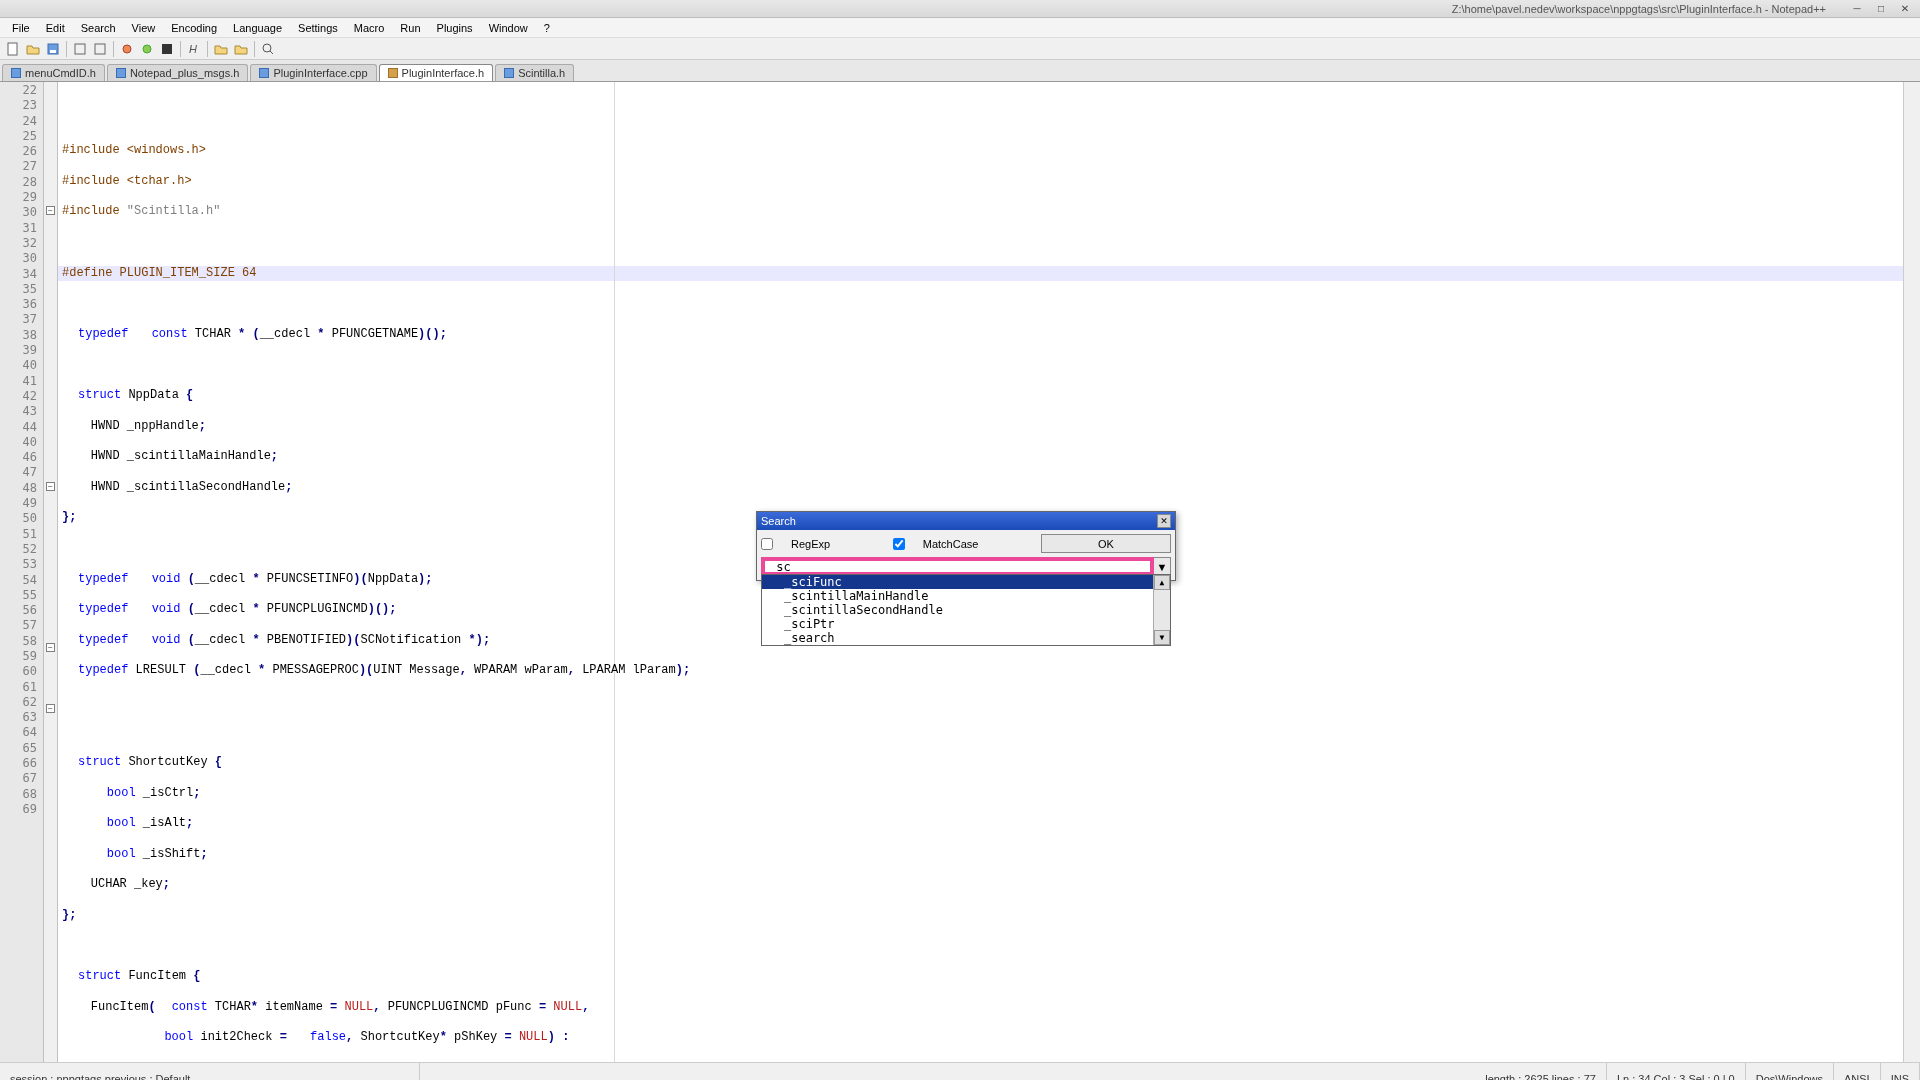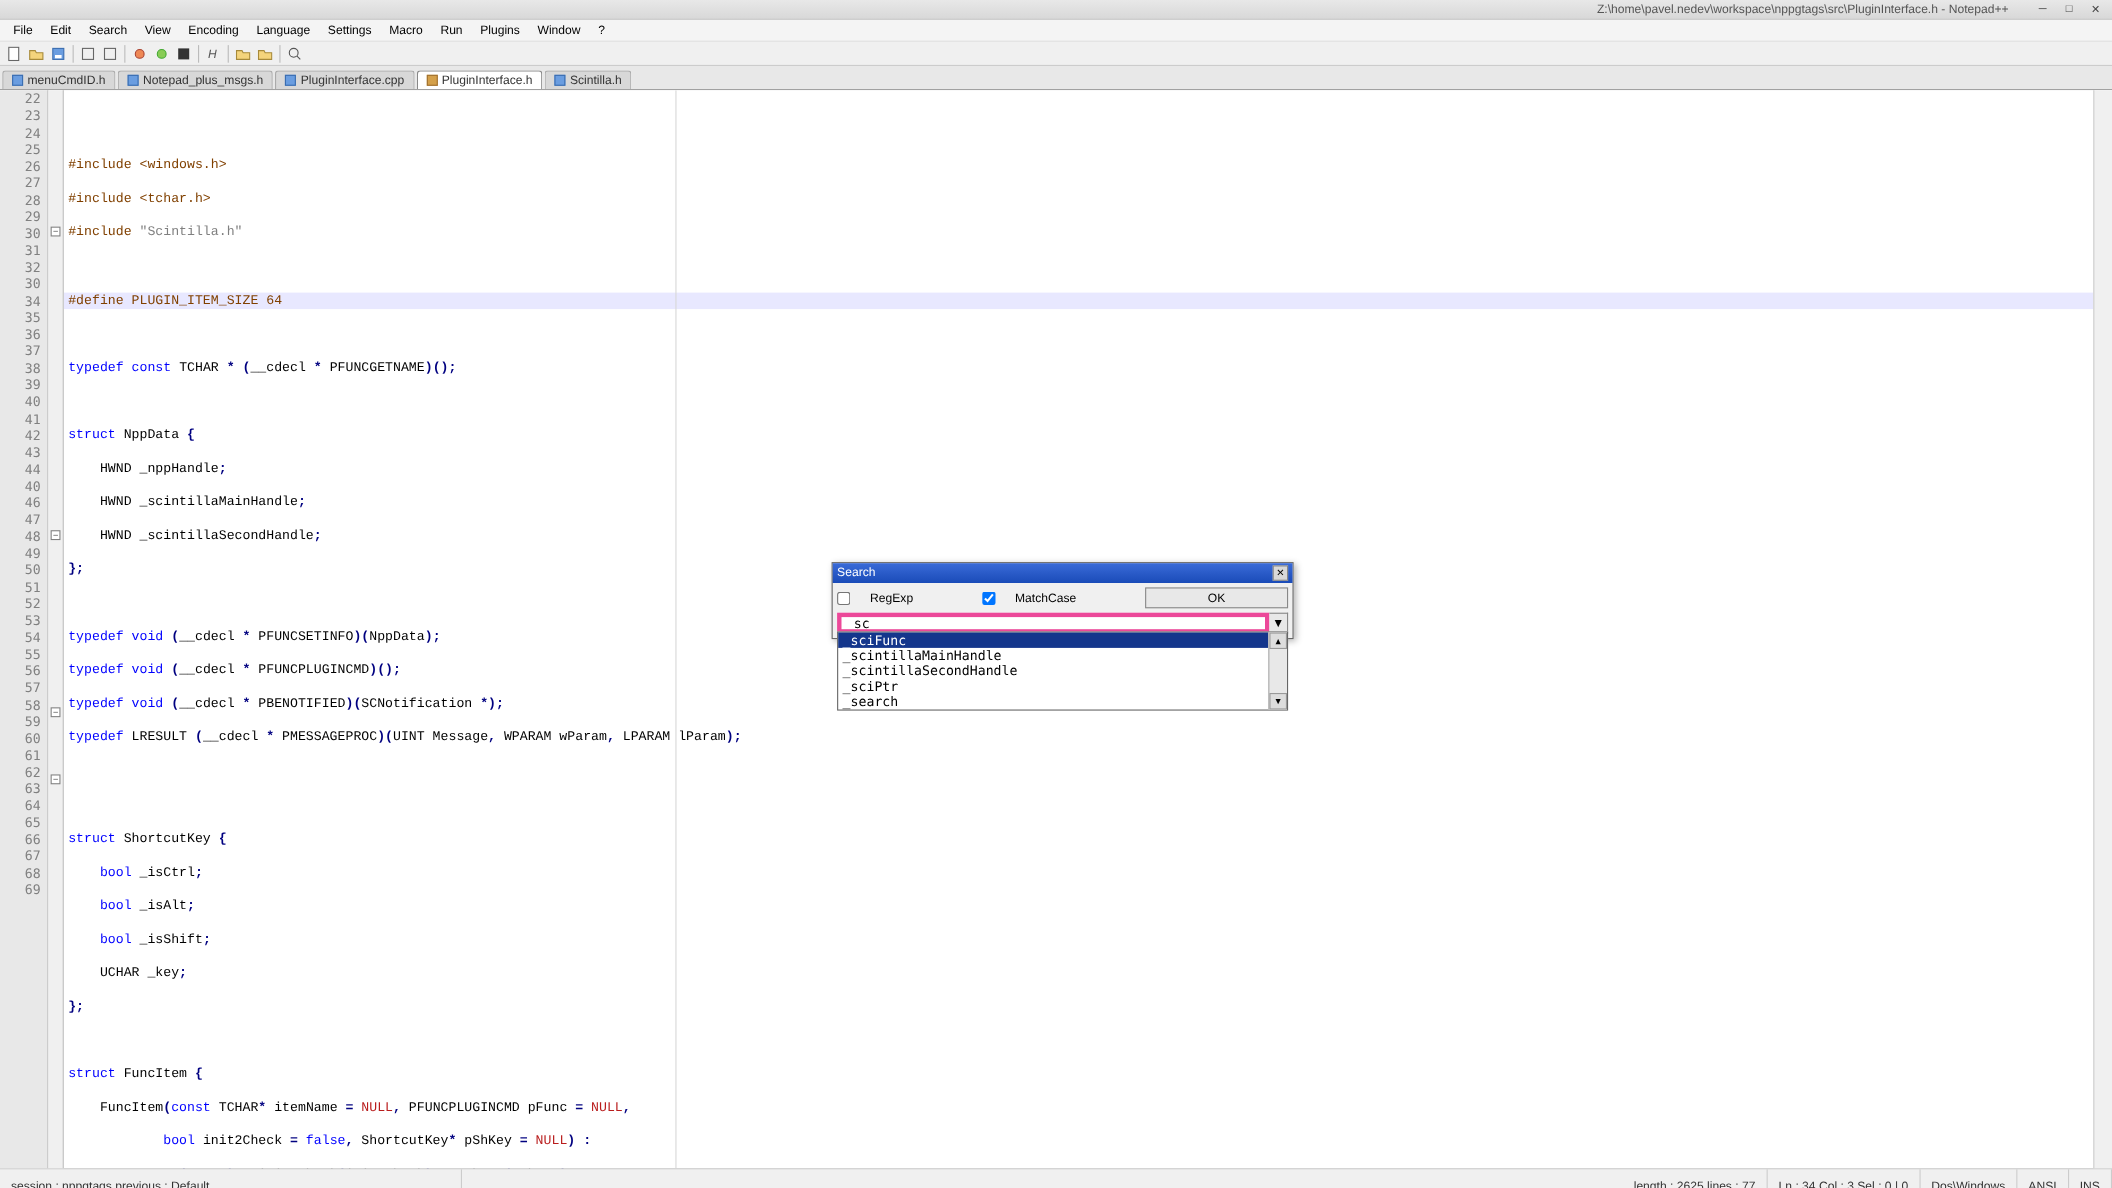--- a/index.html
+++ b/index.html
@@ -130,21 +130,21 @@
   z-index: 0;
 }
 .code-content { position: relative; z-index: 1; }
 .vline {
   position: absolute;
   top: 0; bottom: 0;
   width: 1px;
   background: #d8d8d8;
   z-index: 0;
 }
-.kw { color: #0000ff; }
+.kw { color: #0000ff; margin-left: 16px; }
 .kw2 { color: #b91c1c; }
 .pre { color: #804000; }
 .str { color: #808080; }
 .op { color: #000080; font-weight: bold; }
 .vscroll {
   width: 17px;
   background: #f0f0f0;
   border-left: 1px solid #ccc;
   position: relative;
 }
@@ -219,21 +219,21 @@
   position: absolute;
   left: 4px; right: 4px;
   top: 62px;
   background: #fff;
   border: 1px solid #666;
   font-family: Consolas, monospace;
   font-size: 12px;
   display: flex;
 }
 .dropdown-items { flex: 1; }
-.dropdown-items div { padding: 0 4px; height: 14px; line-height: 14px; }
+.dropdown-items div { padding: 0 22px; height: 14px; line-height: 14px; }
 .dropdown-items div.sel { background: #14368c; color: #fff; }
 .dropdown-scroll {
   width: 17px;
   background: #e8e8e8;
   border-left: 1px solid #aaa;
   display: flex; flex-direction: column; justify-content: space-between;
 }
 .sbtn { height: 15px; display: flex; align-items: center; justify-content: center; font-size: 8px; border: 1px solid #999; background: #ddd; }
 </style>
 </head>

